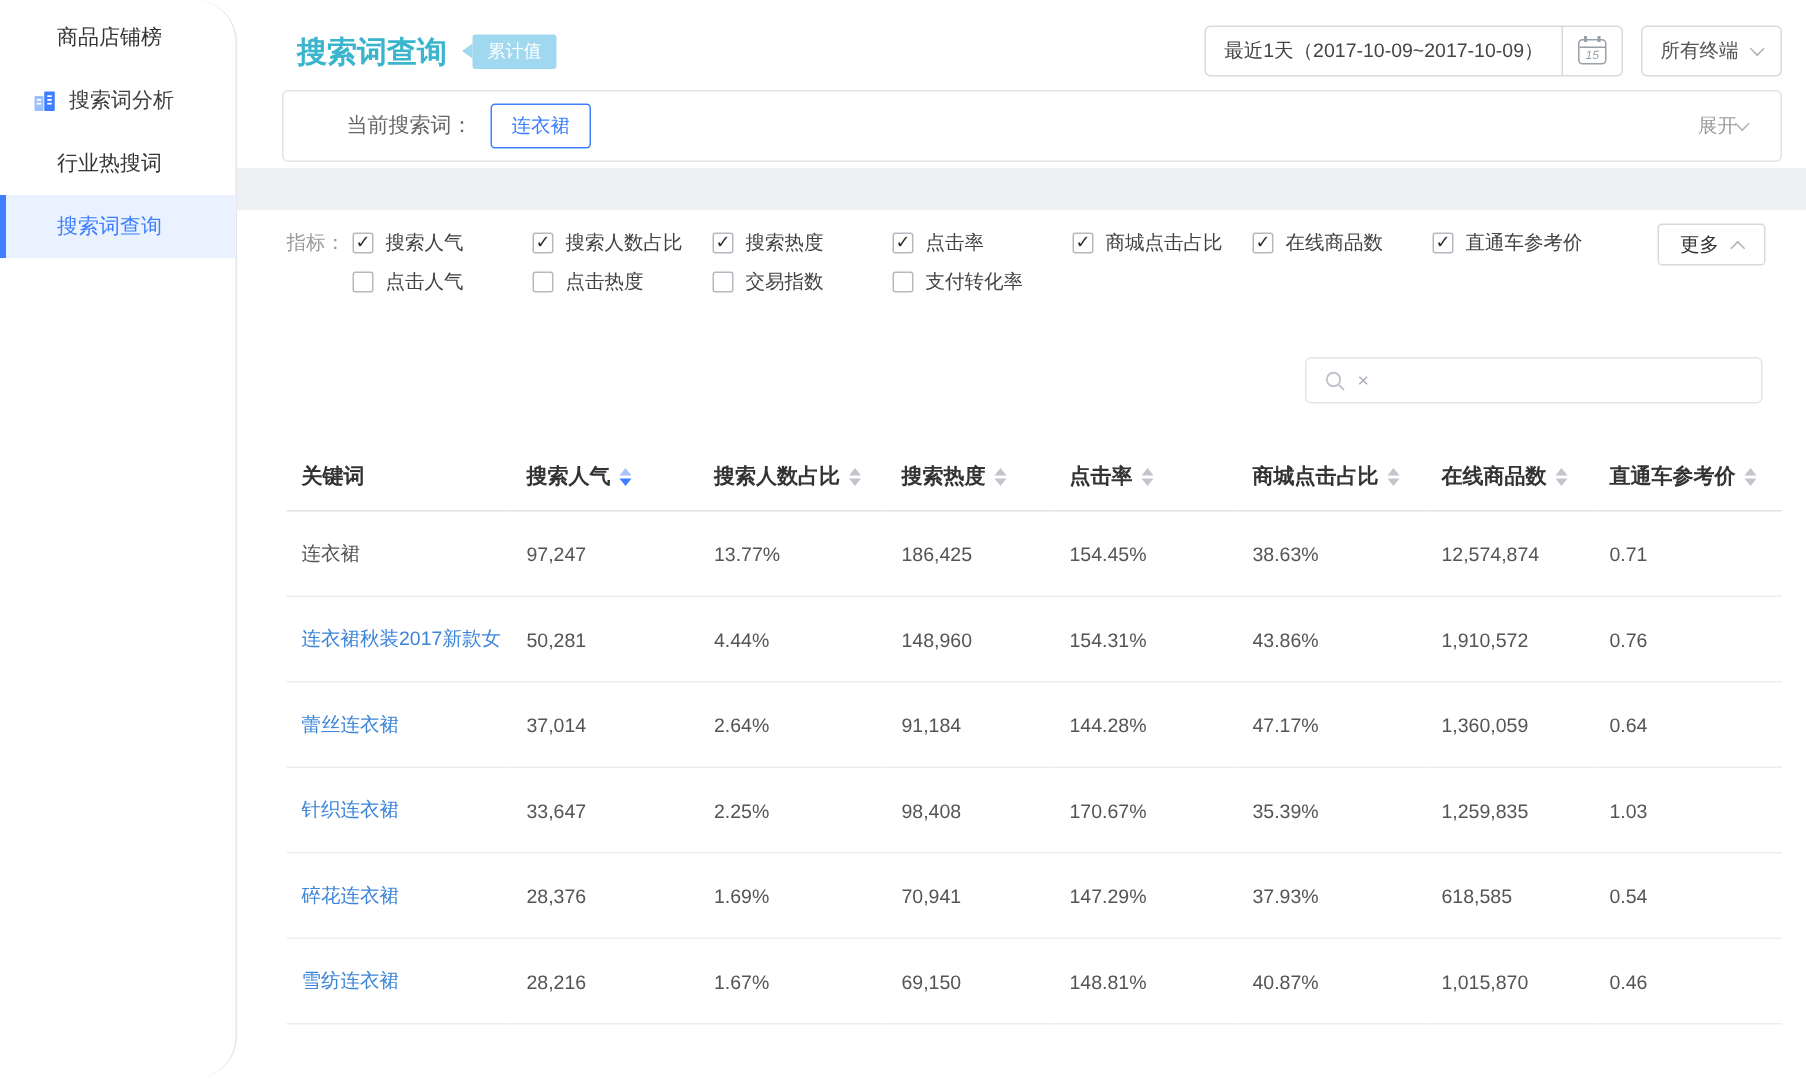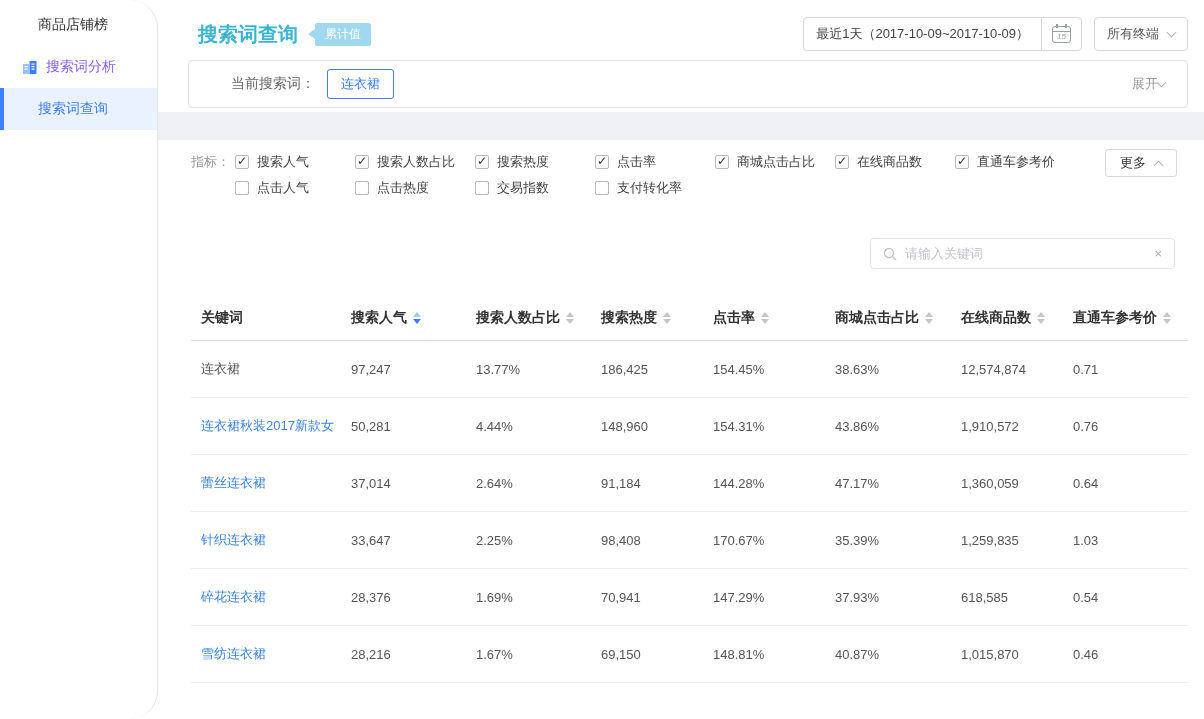--- a/index.html
+++ b/index.html
@@ -13,21 +13,21 @@
 
   
   .sidebar {
     position: absolute; left: 0; top: 0; bottom: 0; width: 158px;
     background: #fff; border-right: 1px solid #e4e6eb; padding-top: 4px; z-index: 2; border-radius: 28px;
   }
   .side-item {
     height: 42px; display: flex; align-items: center; gap: 8px;
     padding-left: 38px; font-size: 14px; color: #333; cursor: pointer; position: relative;
   }
-  .side-item.muted { color: #8b5cf6; padding-left: 22px; }
+  .side-item.muted { color: #404040; padding-left: 22px; }
   .side-item.active { background: #e9f2fe; color: #3d7fff; }
   .side-item.active::before {
     content: ""; position: absolute; left: 0; top: 0; bottom: 0; width: 4px; background: #3d7fff;
   }
   .side-icon { display: inline-flex; align-items: center; }
 
   
   .main { margin-left: 158px; background: #fff; height: 719px; }
 
   .topbar {
@@ -167,20 +167,23 @@
           <rect x="1" y="4" width="6" height="10" rx="0.5" fill="#9cc0fb"></rect>
           <rect x="7.5" y="1" width="7" height="13" rx="0.5" fill="#3d7fff"></rect>
           <rect x="2.5" y="6" width="3" height="1.2" fill="#fff"></rect>
           <rect x="2.5" y="8.5" width="3" height="1.2" fill="#fff"></rect>
           <rect x="9.5" y="3.5" width="3" height="1.2" fill="#fff"></rect>
           <rect x="9.5" y="6" width="3" height="1.2" fill="#fff"></rect>
           <rect x="9.5" y="8.5" width="3" height="1.2" fill="#fff"></rect>
         </svg>
       </span>
       <span>搜索词分析</span>
+    </div>
+    <div class="side-item">
+      <span>行业热搜词</span>
     </div>
     <div class="side-item active">
       <span>搜索词查询</span>
     </div>
   </aside>
 
   <main class="main">
 
     <div class="topbar">
       <div class="title-wrap">
@@ -279,21 +282,20 @@
       </div>
 
       <div class="search-row">
         <div class="search-box">
           <span style="display:inline-flex;">
             <svg width="14" height="14" viewBox="0 0 14 14" fill="none">
               <circle cx="6" cy="6" r="4.5" stroke="#c0c4cc" stroke-width="1.3"></circle>
               <line x1="9.5" y1="9.5" x2="13" y2="13" stroke="#c0c4cc" stroke-width="1.3"></line>
             </svg>
           </span>
-          <input type="text" placeholder="请输入关键词" style="">
           <span class="clear-x">×</span>
         </div>
       </div>
 
       <table class="data-table">
         <colgroup>
           <col style="width:150px">
             <col style="width:125px">
             <col style="width:125px">
             <col style="width:112px">

